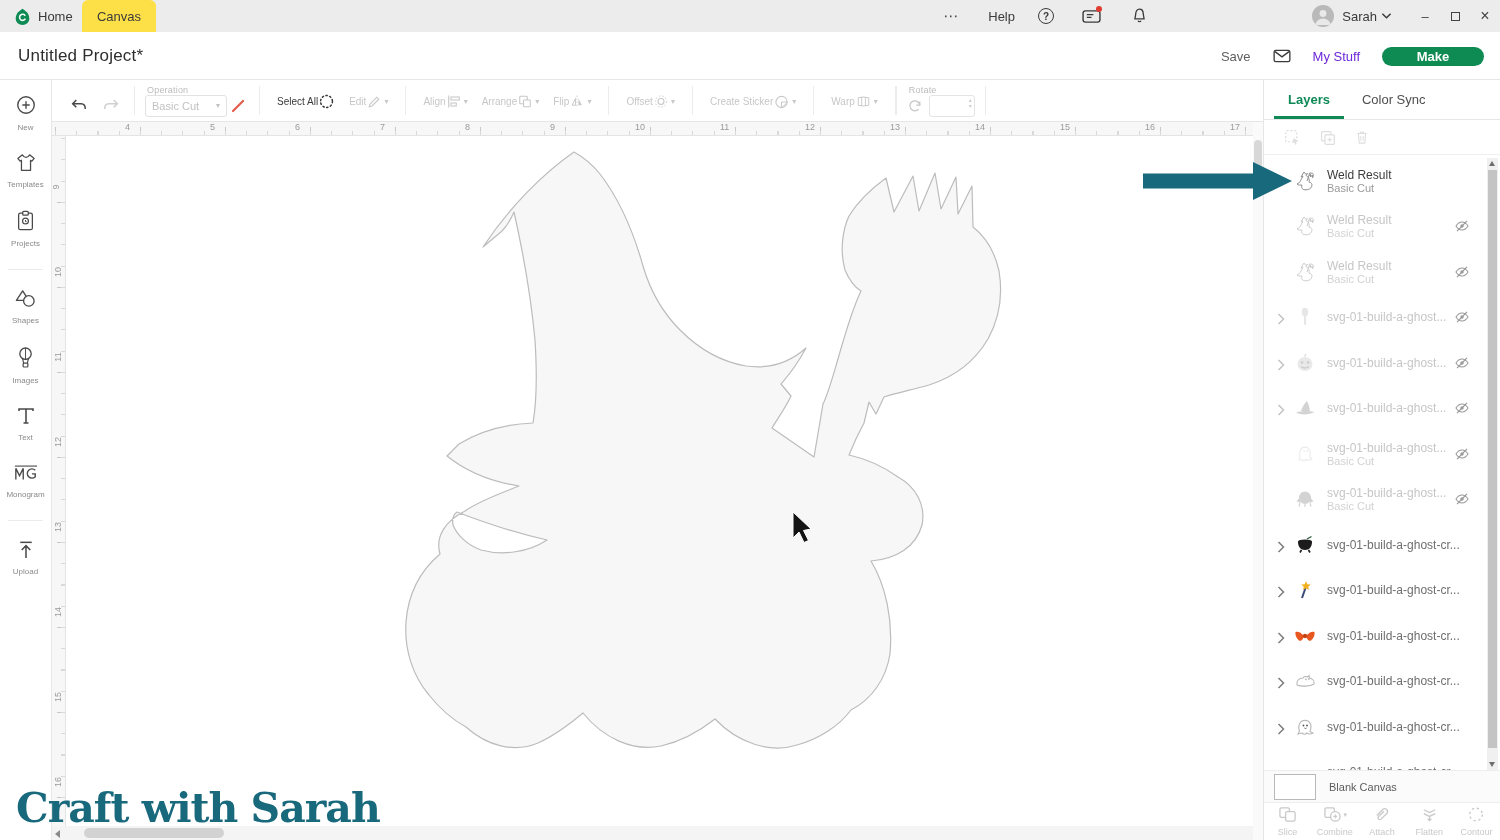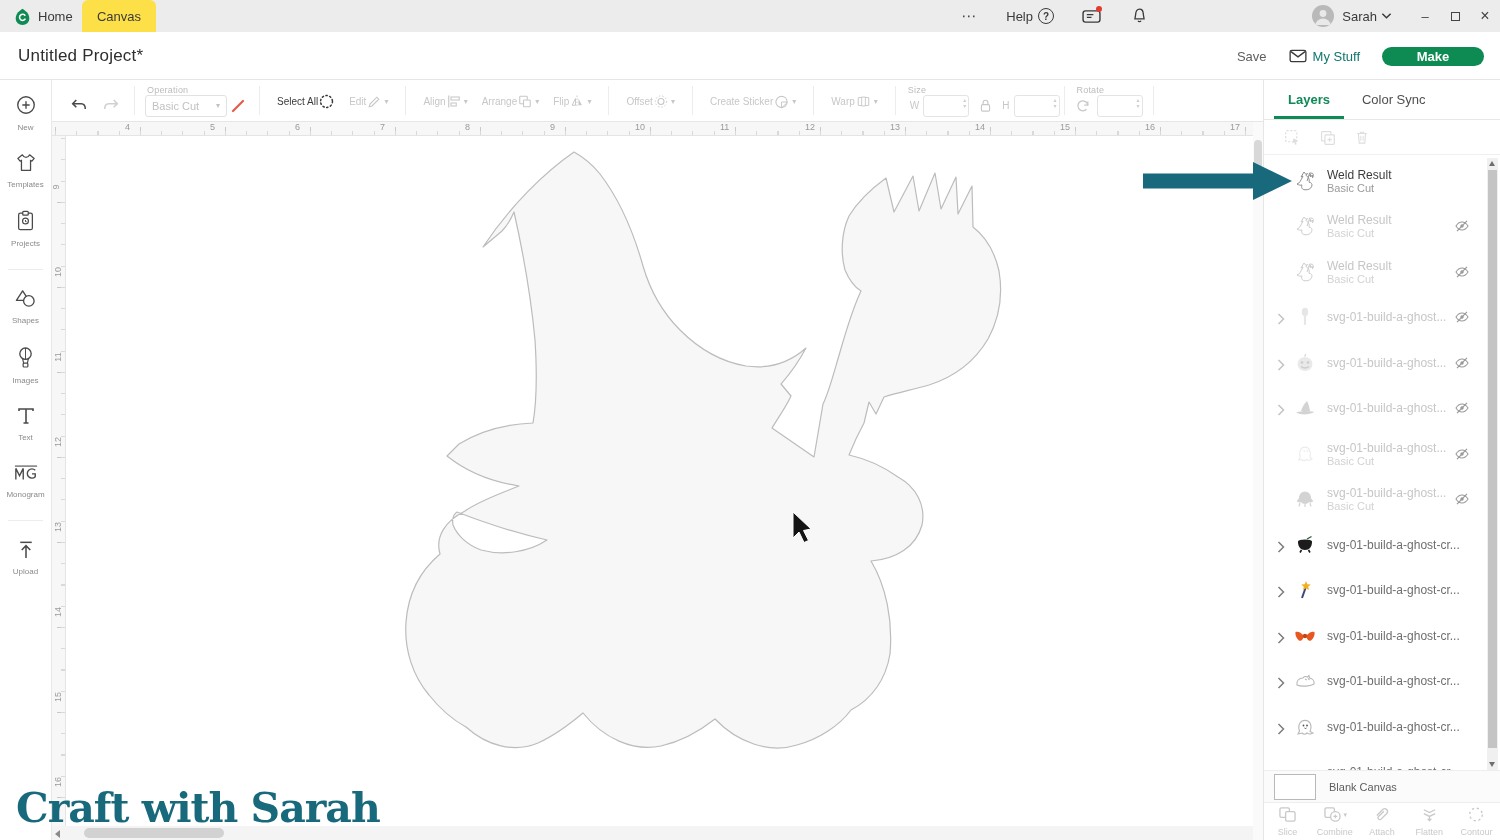--- a/index.html
+++ b/index.html
@@ -6,35 +6,35 @@
   html,body { width:1500px; height:840px; overflow:hidden; background:#fff;
     font-family:"Liberation Sans", sans-serif; }
 
   
   #titlebar { position:absolute; left:0; top:0; width:1500px; height:32px; background:#ececec; }
   #home-tab { position:absolute; left:0; top:0; height:32px; width:82px; display:flex; align-items:center; gap:7px; padding-left:14px; cursor:pointer; }
   #home-tab .label, #canvas-tab .label { font-size:13px; color:#3a3a3a; }
   #canvas-tab { position:absolute; left:82px; top:0; height:32px; width:74px; background:#fde047; display:flex; align-items:center; justify-content:center; border-radius:6px 6px 0 0; }
   .tb-right { position:absolute; top:0; height:32px; display:flex; align-items:center; color:#4a4a4a; }
   .tb-ic { display:inline-flex; align-items:center; justify-content:center; width:22px; height:22px; position:relative; cursor:pointer; }
-  #help-wrap { display:flex; align-items:center; gap:5px; font-size:13px; color:#3a3a3a; cursor:pointer; }
+  #help-wrap { display:flex; align-items:center; gap:23px; font-size:13px; color:#3a3a3a; cursor:pointer; }
   .qmark { display:inline-flex; width:16px; height:16px; border:1.4px solid #3a3a3a; border-radius:50%; font-size:10px; align-items:center; justify-content:center; font-weight:bold; }
   .red-dot { position:absolute; right:0px; top:1px; width:6px; height:6px; border-radius:50%; background:#e03c31; }
   #avatar { width:22px; height:22px; border-radius:50%; background:#b9b9b9; overflow:hidden; position:relative; }
   #avatar svg { position:absolute; left:0; top:0; }
   #user-name { font-size:13px; color:#3a3a3a; margin:0 4px 0 8px; }
   .win-btn { width:30px; height:32px; display:inline-flex; align-items:center; justify-content:center; font-size:13px; color:#444; cursor:pointer; }
   .win-sq { width:9px; height:9px; border:1.2px solid #444; }
 
   
   #proj-header { position:absolute; left:0; top:32px; width:1500px; height:48px; background:#fff; border-bottom:1px solid #e6e6e6; }
   #proj-title { position:absolute; left:18px; top:14px; font-size:17px; color:#2e2e2e; letter-spacing:.2px; }
   #hdr-right { position:absolute; right:16px; top:0; height:48px; display:flex; align-items:center; gap:22px; }
   #save-btn { font-size:13px; color:#5f5f5f; cursor:pointer; }
-  #mystuff-btn { display:flex; align-items:center; gap:6px; font-size:13px; color:#0f766e; cursor:pointer; }
+  #mystuff-btn { display:flex; align-items:center; gap:22px; font-size:13px; color:#6d28d9; cursor:pointer; }
   #make-btn { width:102px; height:19px; border-radius:15px; background:#0e8a53; color:#fff; font-size:13px; font-weight:bold; display:flex; align-items:center; justify-content:center; cursor:pointer; border:none; }
 
   
   #edit-toolbar { position:absolute; left:52px; top:80px; width:1211px; height:42px; background:#fff; border-bottom:1px solid #e6e6e6; display:flex; align-items:stretch; }
   .tgrp { position:relative; display:flex; align-items:center; padding:0 10px; }
   .tgrp .grp-label { position:absolute; left:12px; top:5px; font-size:9px; color:#bcbcbc; letter-spacing:.2px; white-space:nowrap; }
   .tdiv { width:1px; background:#ececec; margin:6px 0; }
   .ticon { display:inline-flex; flex-direction:row; align-items:center; color:#c7c7c7; font-size:10px; margin:0 7px; cursor:pointer; padding-top:2px; }
   .ticon .lbl { margin-bottom:1px; white-space:nowrap; }
   .ticon.dark { color:#3a3a3a; }
@@ -303,37 +303,20 @@
           <svg width="17" height="15" viewBox="0 0 20 20">
             <path d="M3 5 Q10 3 17 5 L17 15 Q10 17 3 15 Z" fill="none" stroke="currentColor" stroke-width="1.3"></path>
             <line x1="7.5" y1="4.2" x2="7.5" y2="15.8" stroke="currentColor" stroke-width="1.2"></line>
             <line x1="12.5" y1="4.2" x2="12.5" y2="15.8" stroke="currentColor" stroke-width="1.2"></line>
           </svg>
           <span class="caret">▾</span>
         </span>
     </span>
   </div>
   <div class="tdiv"></div>
-  <div class="tgrp" style="padding-right:4px;">
-    <span class="grp-label">Size</span>
-    <span class="in-label">W</span>
-    <div class="tinput">
-        <span class="steps">▴<br>▾</span>
-      </div>
-    <span style="margin:10px 6px 0 10px; display:inline-flex;">
-      <svg width="13" height="15" viewBox="0 0 16 18">
-          <rect x="3" y="8" width="10" height="8" rx="1.5" fill="none" stroke="#c7c7c7" stroke-width="1.4"></rect>
-          <path d="M5 8 V5.5 a3 3 0 0 1 6 0 V8" fill="none" stroke="#c7c7c7" stroke-width="1.4"></path>
-        </svg>
-    </span>
-    <span class="in-label">H</span>
-    <div class="tinput">
-        <span class="steps">▴<br>▾</span>
-      </div>
-  </div>
   <div class="tdiv"></div>
   <div class="tgrp">
     <span class="grp-label">Rotate</span>
     <span style="margin-top:10px; display:inline-flex; color:#c7c7c7;">
       <svg width="16" height="16" viewBox="0 0 20 20">
           <path d="M16 9 a6.2 6.2 0 1 0 -1.6 5" fill="none" stroke="currentColor" stroke-width="1.6"></path>
           <path d="M16 4.5 V9 H11.5" fill="none" stroke="currentColor" stroke-width="1.6"></path>
         </svg>
     </span>
     <div class="tinput" style="margin-left:6px;">

